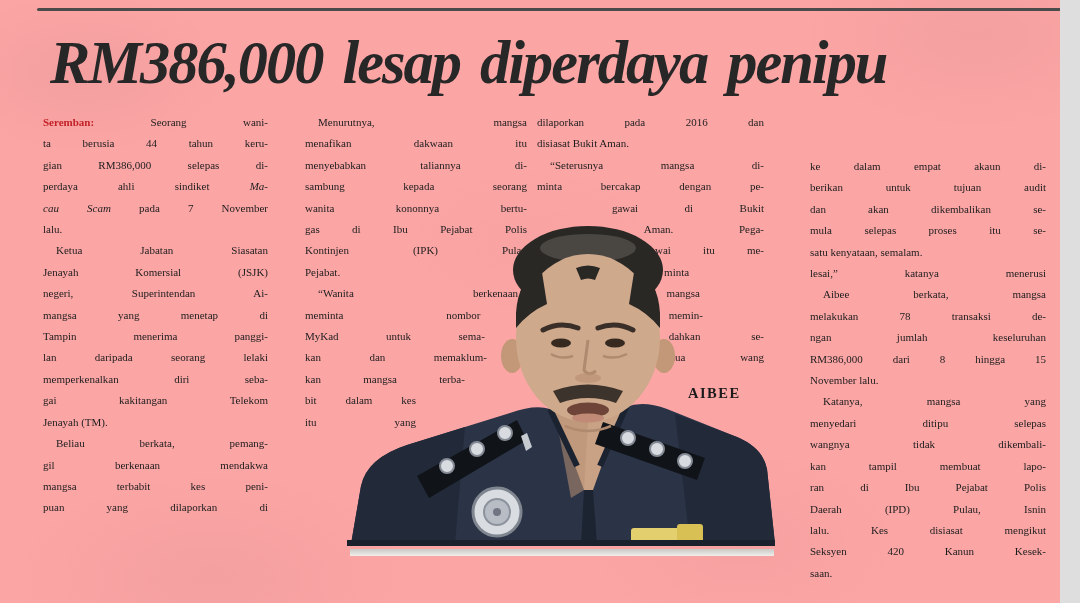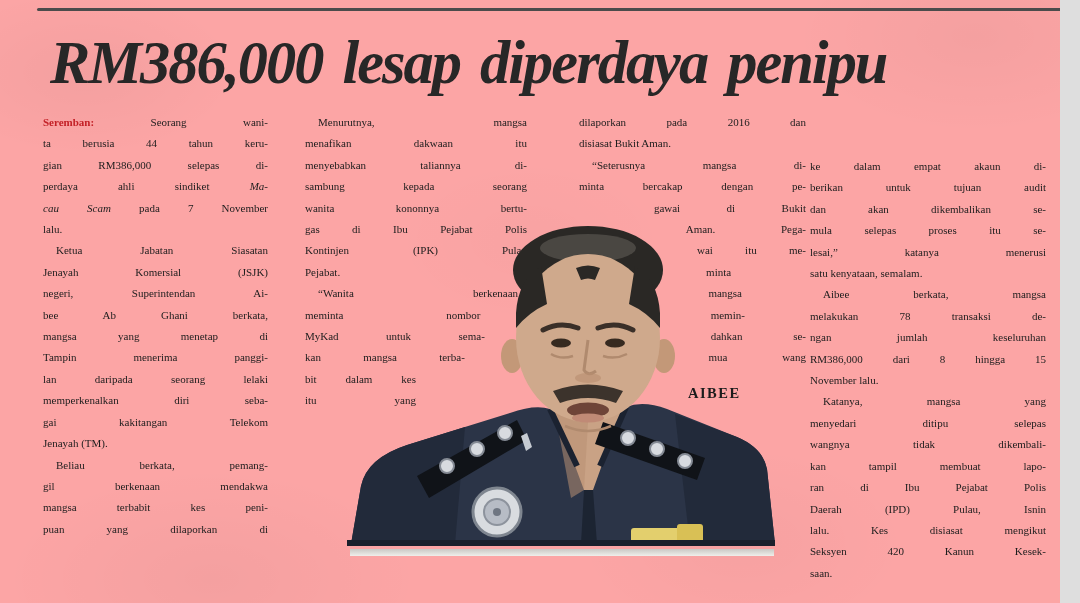--- a/index.html
+++ b/index.html
@@ -20,21 +20,21 @@
   }
   .top-rule { position:absolute; left:37px; top:8px; width:1026px; height:3px; background:#4b4b4b; border-radius:2px; }
   .headline {
     position:absolute; left:50px; top:28px; margin:0; white-space:nowrap;
     font-size:61px; font-weight:bold; font-style:italic; letter-spacing:-2px; word-spacing:7px;
     color:#272727; transform:scaleX(0.99); transform-origin:left;
   }
   .col { position:absolute; top:112px; font-size:11px; line-height:21.4px; color:#1d1d1d; }
   #col1 { left:43px;  width:225px; }
   #col2 { left:305px; width:222px; }
-  #col3 { left:579px; width:227px; }
+  #col3 { left:537px; width:227px; }
   #col4 { left:810px; width:236px;margin-top:44px; }
   .line { text-align:justify; text-align-last:justify; }
   .line.noj { text-align-last:auto; }
   .line.ind { text-indent:13px; }
   .st-red { color:var(--dateline-red,#c32127); font-weight:bold; }
   .st-it { font-style:italic; }
   .photo { position:absolute; left:345px; top:208px; width:435px; height:342px; }
   .photo svg { display:block; width:100%; height:100%; }
   .table-strip { position:absolute; left:350px; top:549px; width:424px; height:7px;
     background:linear-gradient(#c9c8c4,#f0efeb); }
@@ -51,21 +51,20 @@
   <div class="col" id="col1">
       <div class="line"><span class="st-red">Seremban:</span><span> Seorang wani-</span></div>
       <div class="line"><span>ta berusia 44 tahun keru-</span></div>
       <div class="line"><span>gian RM386,000 selepas di-</span></div>
       <div class="line"><span>perdaya ahli sindiket </span><span class="st-it">Ma-</span></div>
       <div class="line"><span class="st-it">cau Scam</span><span> pada 7 November</span></div>
       <div class="line noj"><span>lalu.</span></div>
       <div class="line ind"><span>Ketua Jabatan Siasatan</span></div>
       <div class="line"><span>Jenayah Komersial (JSJK)</span></div>
       <div class="line"><span>negeri, Superintendan Ai-</span></div>
-      <div class="line"><span>bee Ab Ghani berkata,</span></div>
       <div class="line"><span>mangsa yang menetap di</span></div>
       <div class="line"><span>Tampin menerima panggi-</span></div>
       <div class="line"><span>lan daripada seorang lelaki</span></div>
       <div class="line"><span>memperkenalkan diri seba-</span></div>
       <div class="line"><span>gai kakitangan Telekom</span></div>
       <div class="line noj"><span>Jenayah (TM).</span></div>
       <div class="line ind"><span>Beliau berkata, pemang-</span></div>
       <div class="line"><span>gil berkenaan mendakwa</span></div>
       <div class="line"><span>mangsa terbabit kes peni-</span></div>
       <div class="line"><span>puan yang dilaporkan di</span></div>
@@ -75,20 +74,21 @@
       <div class="line"><span>menafikan dakwaan itu</span></div>
       <div class="line"><span>menyebabkan taliannya di-</span></div>
       <div class="line"><span>sambung kepada seorang</span></div>
       <div class="line"><span>wanita kononnya bertu-</span></div>
       <div class="line"><span>gas di Ibu Pejabat Polis</span></div>
       <div class="line"><span>Kontinjen (IPK) Pulau</span></div>
       <div class="line noj"><span>Pejabat.</span></div>
       <div class="line ind" style="width: 96%;"><span>“Wanita berkenaan</span></div>
       <div class="line" style="width: 79%;"><span>meminta nombor</span></div>
       <div class="line" style="width: 81%;"><span>MyKad untuk sema-</span></div>
+      <div class="line" style="width: 82%;"><span>kan dan memaklum-</span></div>
       <div class="line" style="width: 72%;"><span>kan mangsa terba-</span></div>
       <div class="line" style="width: 50%;"><span>bit dalam kes</span></div>
       <div class="line" style="width: 50%;"><span>itu yang</span></div>
     </div>
   <div class="col" id="col3">
       <div class="line"><span>dilaporkan pada 2016 dan</span></div>
       <div class="line noj"><span>disiasat Bukit Aman.</span></div>
       <div class="line ind"><span>“Seterusnya mangsa di-</span></div>
       <div class="line"><span>minta bercakap dengan pe-</span></div>
       <div class="line" style="padding-left: 33%;"><span>gawai di Bukit</span></div>
@@ -98,22 +98,22 @@
       <div class="line noj" style="padding-left: 57%;"><span>mangsa</span></div>
       <div class="line noj" style="padding-left: 58%;"><span>memin-</span></div>
       <div class="line" style="padding-left: 58%;"><span>dahkan se-</span></div>
       <div class="line" style="padding-left: 57%;"><span>mua wang</span></div>
     </div>
   <div class="col" id="col4">
       <div class="line"><span>ke dalam empat akaun di-</span></div>
       <div class="line"><span>berikan untuk tujuan audit</span></div>
       <div class="line"><span>dan akan dikembalikan se-</span></div>
       <div class="line"><span>mula selepas proses itu se-</span></div>
+      <div class="line noj"><span>satu kenyataan, semalam.</span></div>
       <div class="line"><span>lesai,” katanya menerusi</span></div>
-      <div class="line noj"><span>satu kenyataan, semalam.</span></div>
       <div class="line ind"><span>Aibee berkata, mangsa</span></div>
       <div class="line"><span>melakukan 78 transaksi de-</span></div>
       <div class="line"><span>ngan jumlah keseluruhan</span></div>
       <div class="line"><span>RM386,000 dari 8 hingga 15</span></div>
       <div class="line noj"><span>November lalu.</span></div>
       <div class="line ind"><span>Katanya, mangsa yang</span></div>
       <div class="line"><span>menyedari ditipu selepas</span></div>
       <div class="line"><span>wangnya tidak dikembali-</span></div>
       <div class="line"><span>kan tampil membuat lapo-</span></div>
       <div class="line"><span>ran di Ibu Pejabat Polis</span></div>

